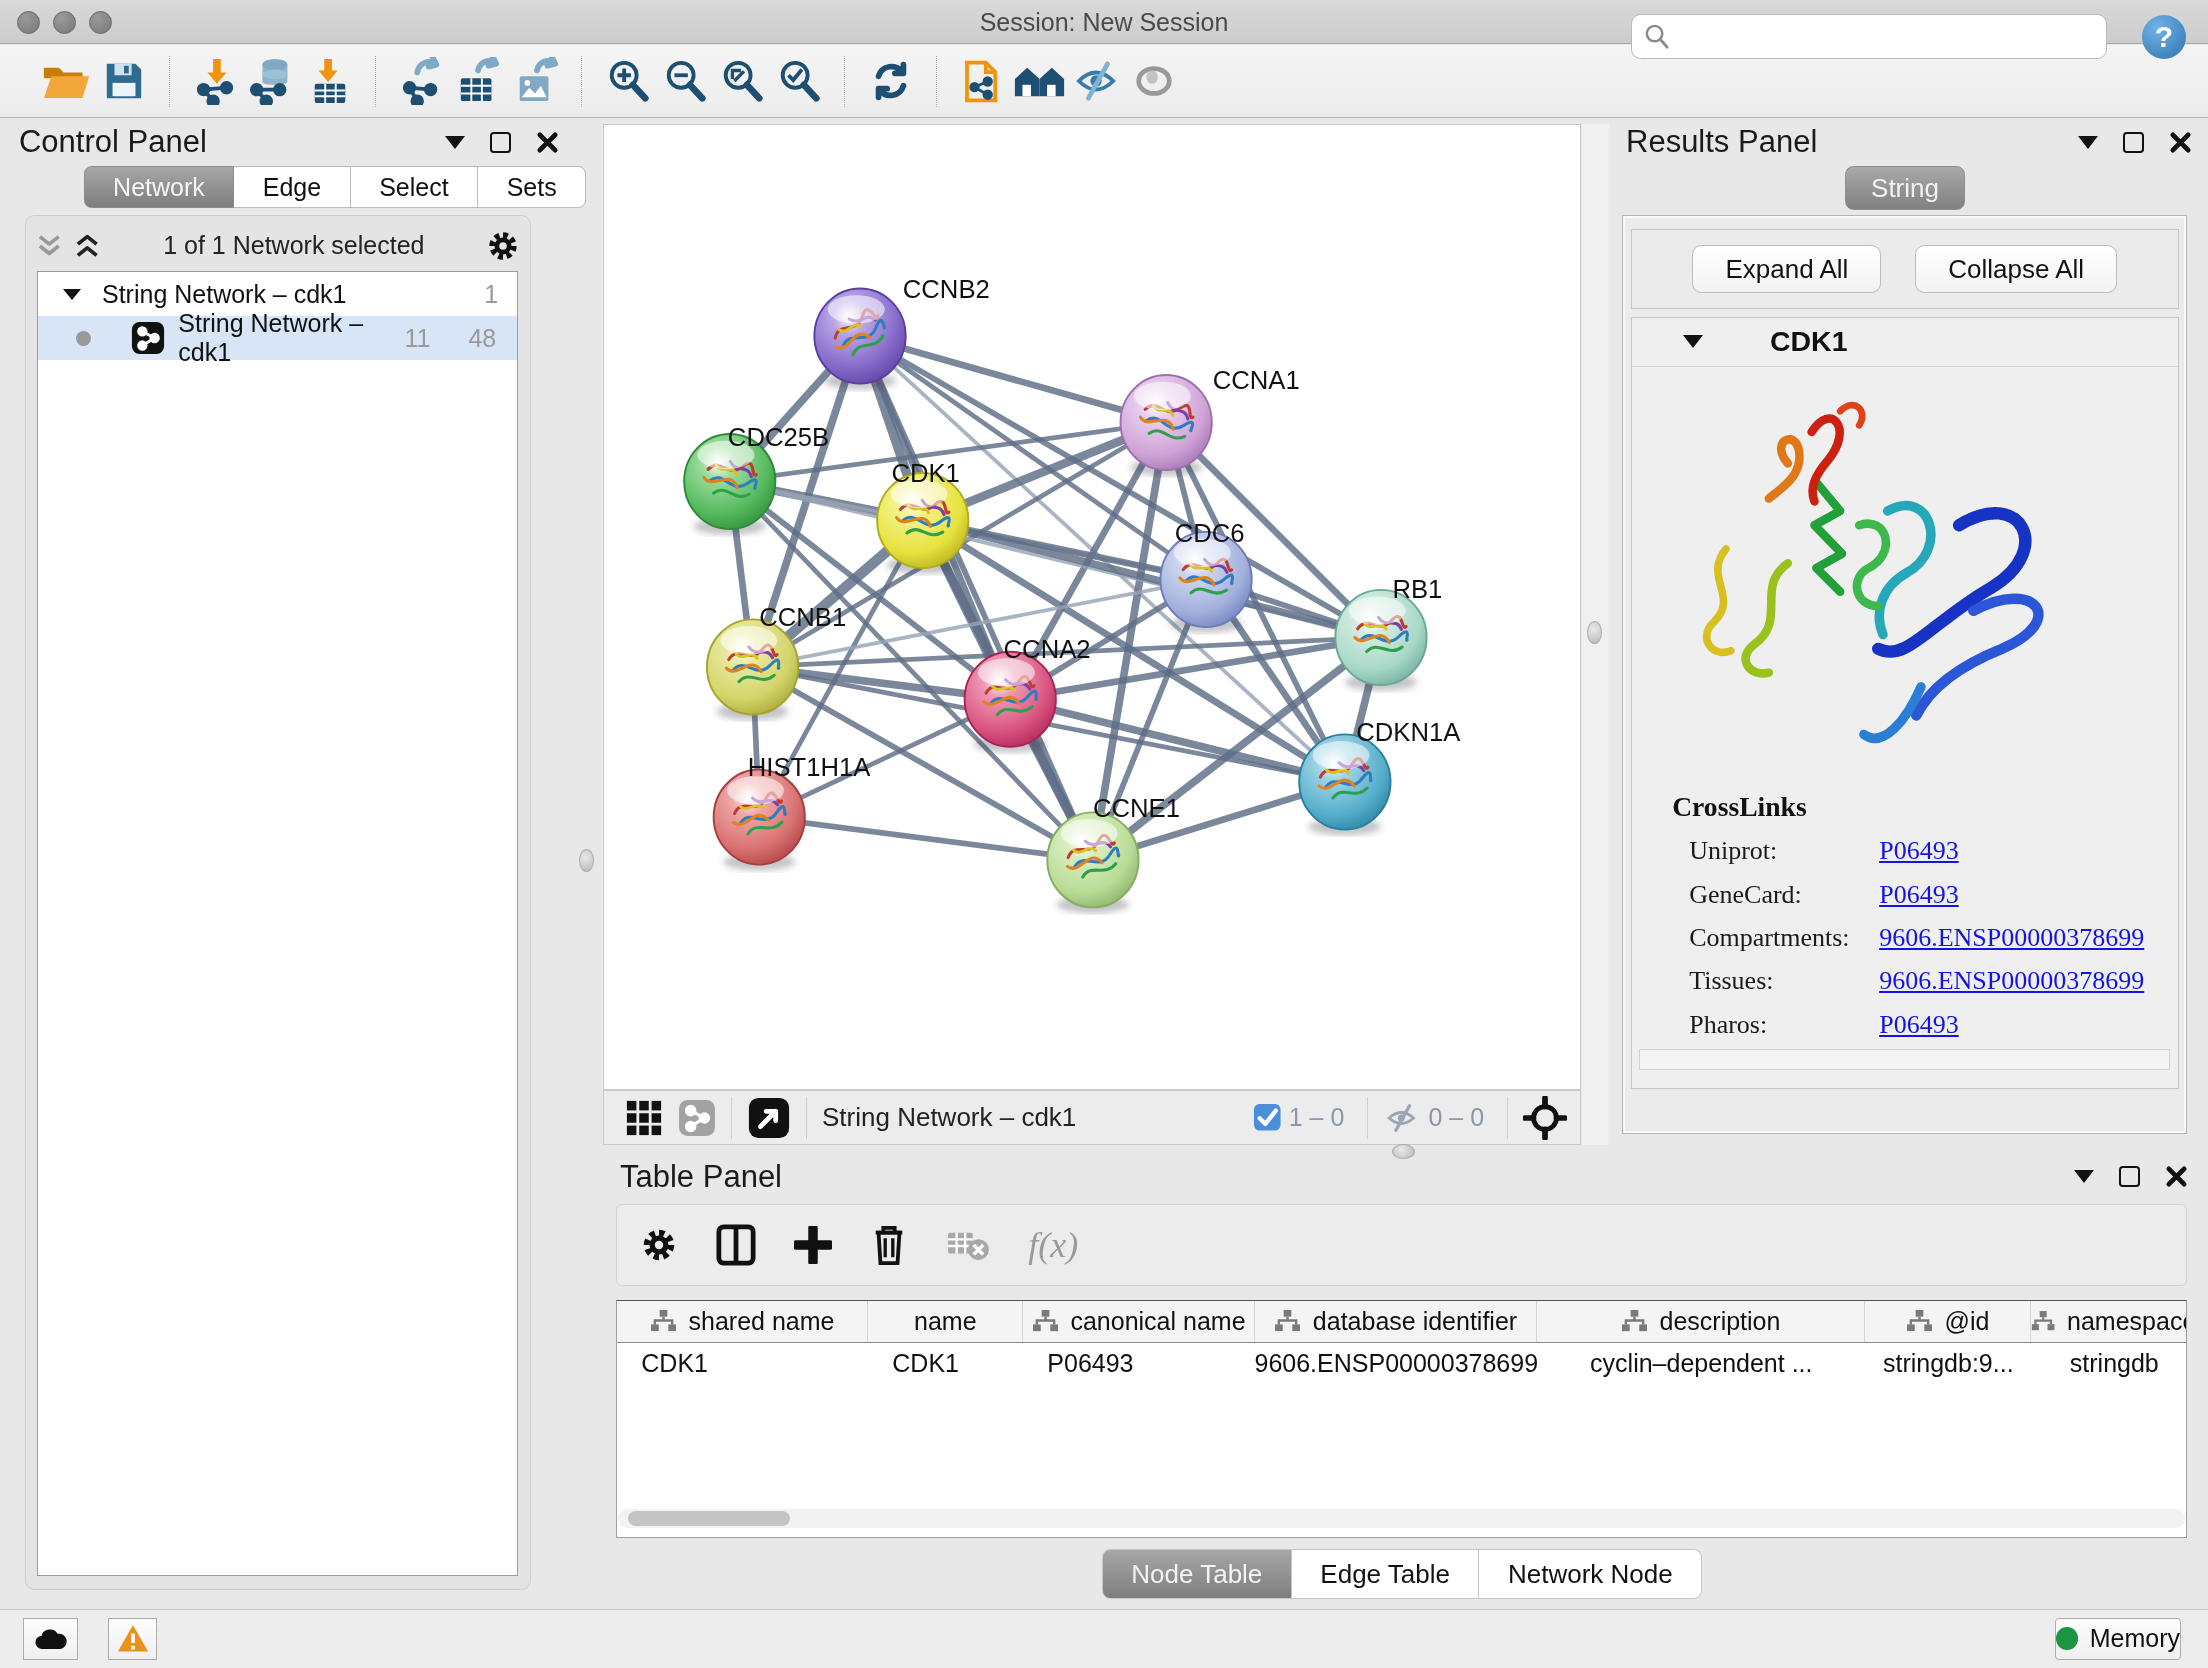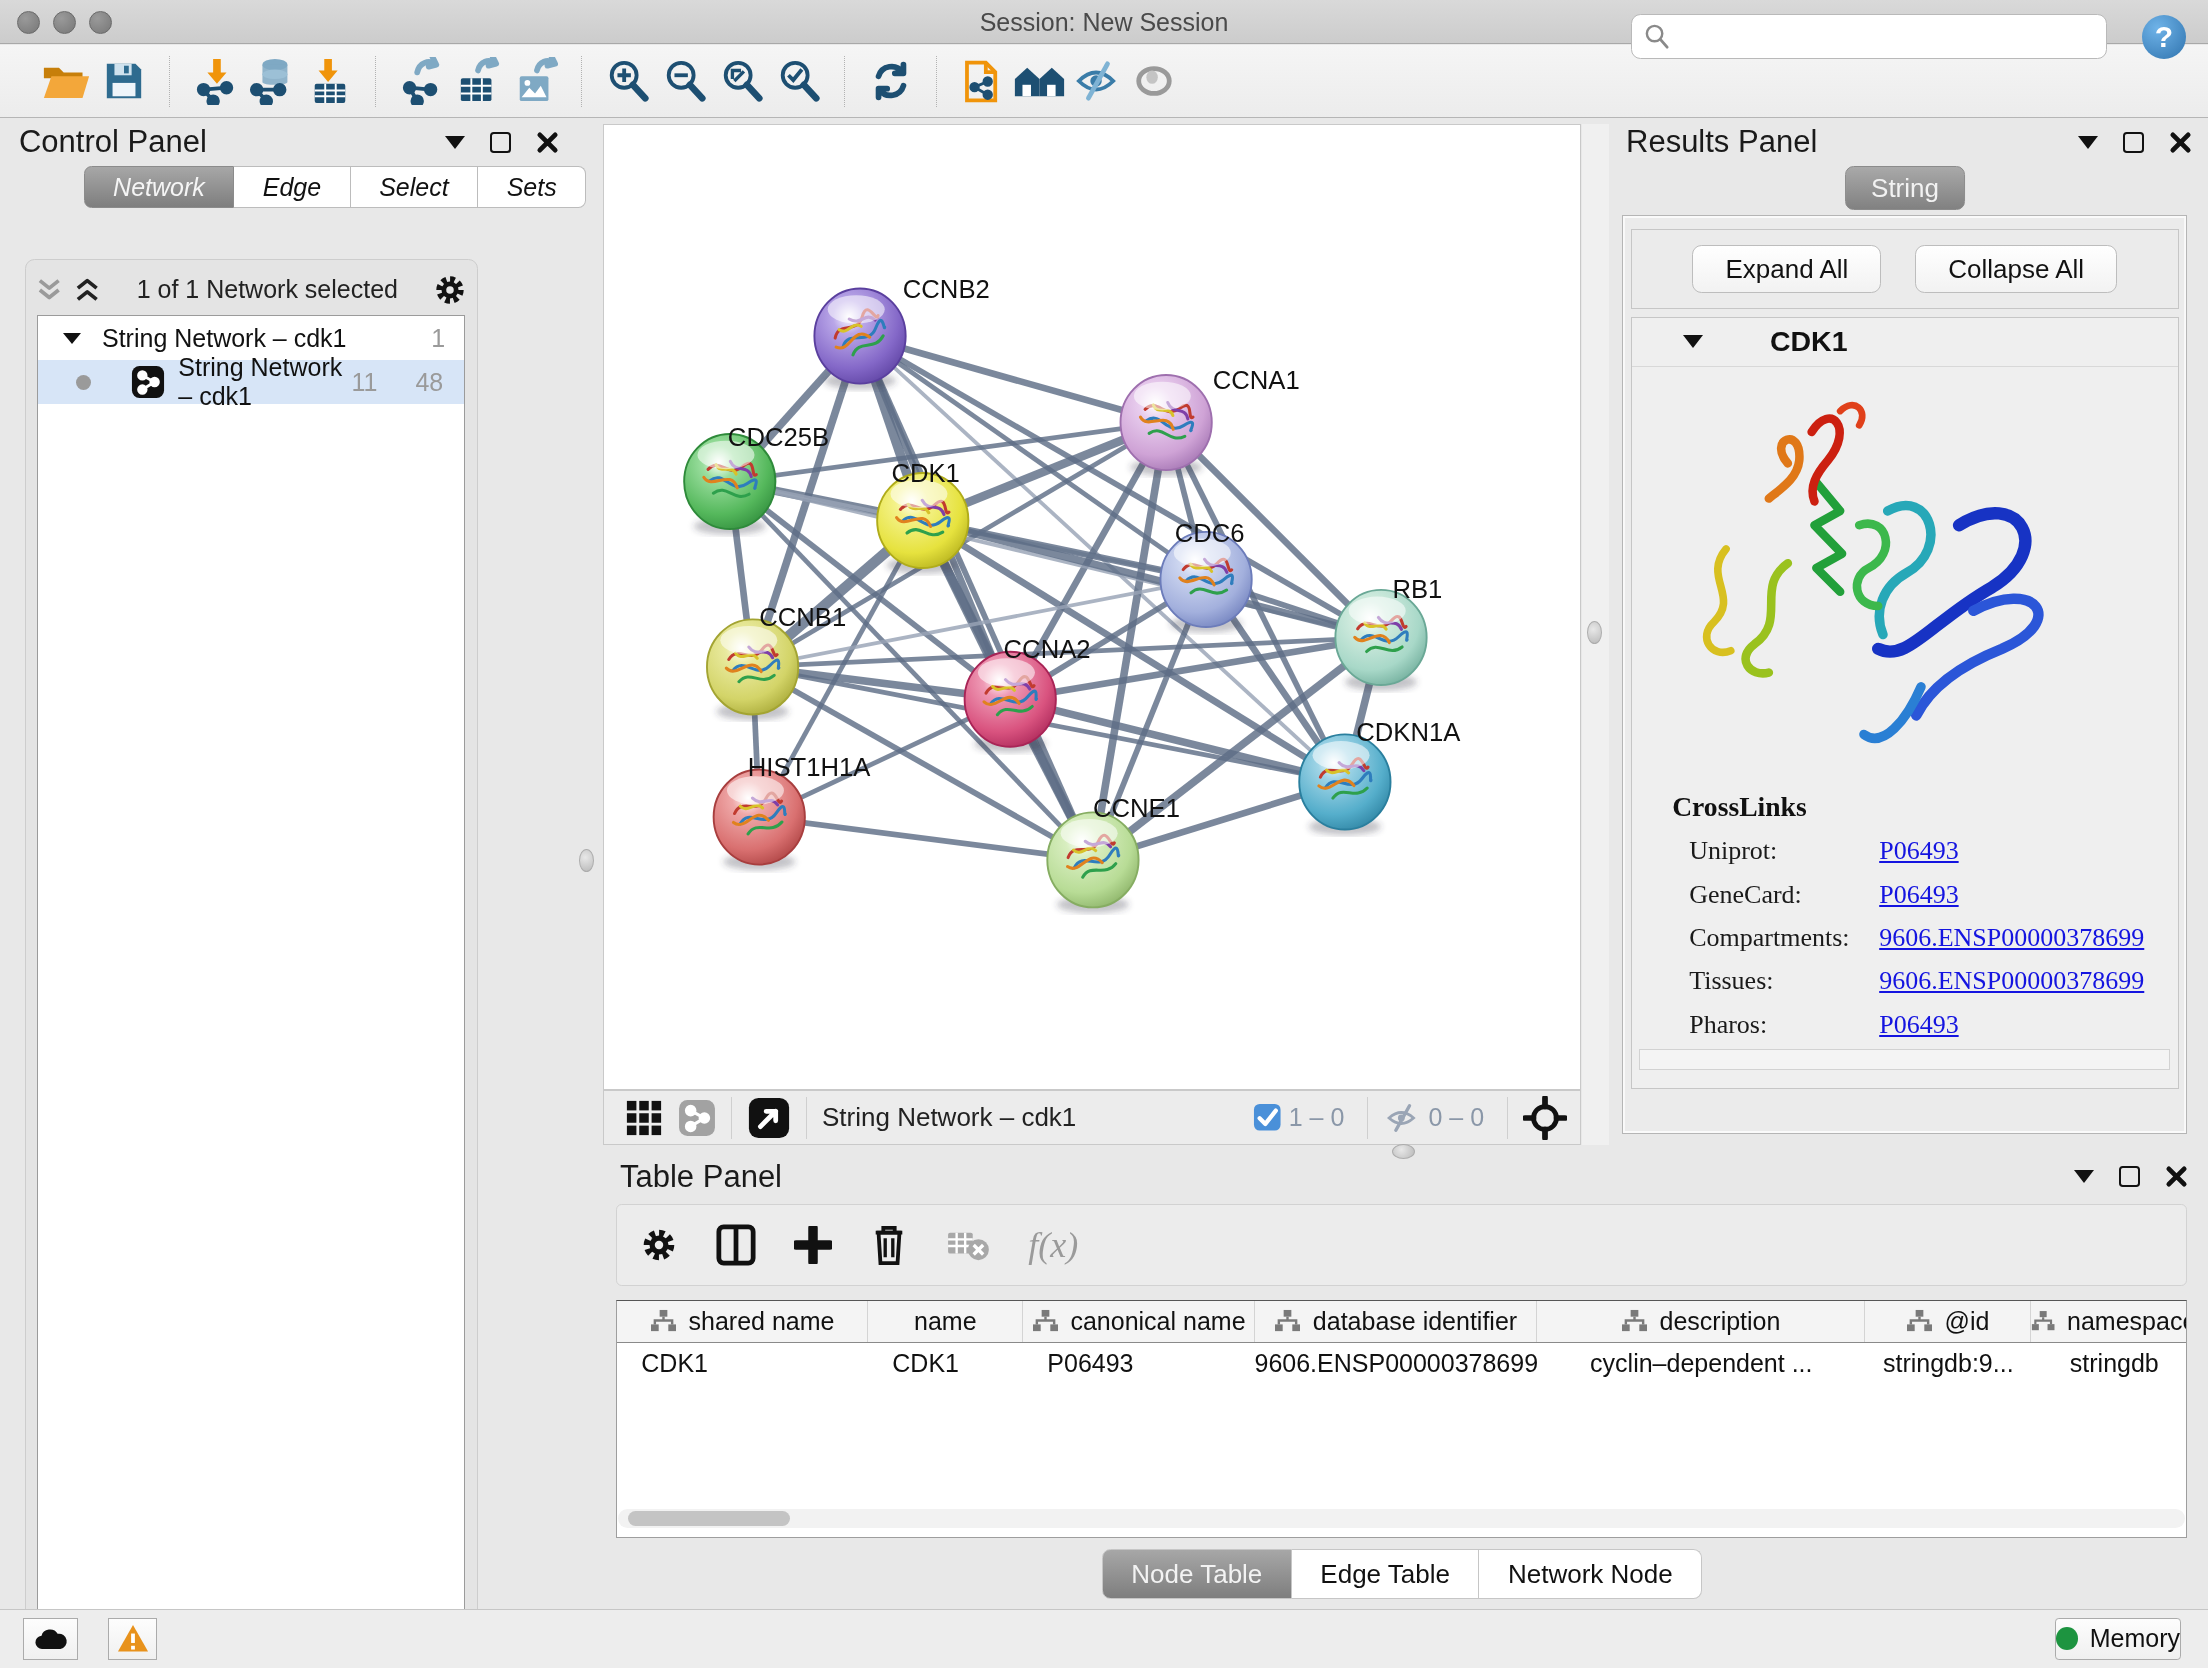--- a/index.html
+++ b/index.html
@@ -33,26 +33,26 @@
   .panel-ctrl { display:flex; gap:25px; align-items:center; }
   .tri-down { width:0; height:0; border-left:10.5px solid transparent; border-right:10.5px solid transparent;
     border-top:13.3px solid #111; }
   .sq-ico { width:21px; height:21px; border:2.9px solid #111; border-radius:3.8px; }
 
   
   .control-panel { position:absolute; left:7.6px; top:124px; width:557px; height:1476px; }
   .cp-head { position:absolute; left:11.4px; top:0; right:5.7px; height:36px; display:flex; justify-content:space-between; align-items:center; }
   .tabs-row { position:absolute; left:76px; top:42px; height:42px; display:flex; }
   .tab { height:42px; padding:0 28.5px; font-size:25px; display:flex; align-items:center; justify-content:center;
-    background:#fff; border:1px solid #bcbcbc; border-left:none; color:#111;font-style:italic; }
+    background:#fff; border:1px solid #bcbcbc; border-left:none; color:#111; }
   .tab:first-child { border-left:1px solid #bcbcbc; border-radius:7.6px 0 0 7.6px; }
   .tab:last-child { border-radius:0 7.6px 7.6px 0; }
   .tab.sel { background:linear-gradient(#a7a7a7,#7e7e7e); color:#f5f5f5; border-color:#8b8b8b; }
-  .cp-box { position:absolute; left:17px; top:91px; width:453px; height:1375px;
-    background:#e4e4e4; border:1px solid #cdcdcd; border-radius:9.5px;margin-top:44px; }
+  .cp-box { position:absolute; left:17px; top:91px; width:506px; height:1375px;
+    background:#e4e4e4; border:1px solid #cdcdcd; border-radius:9.5px; }
   .cp-list-head { position:absolute; left:9.5px; top:7.6px; right:9.5px; height:44px; display:flex; align-items:center; }
   .cp-list-head .label { flex:1; text-align:center; font-size:25px; color:#222; }
   .cp-list { position:absolute; left:11.4px; top:55px; right:11.4px; bottom:13.3px; background:#fff; border:1px solid #9b9b9b; }
   .tree-row { height:44px; display:flex; align-items:center; font-size:25px; color:#111; }
   .tree-row .cnt { color:#9a9a9a; }
   .row-sel { background:#d7e5f7; }
 
   
   .net-canvas { position:absolute; left:603px; top:124px; width:978px; height:966px; background:#fff;
     border:1px solid #c9c9c9; }

